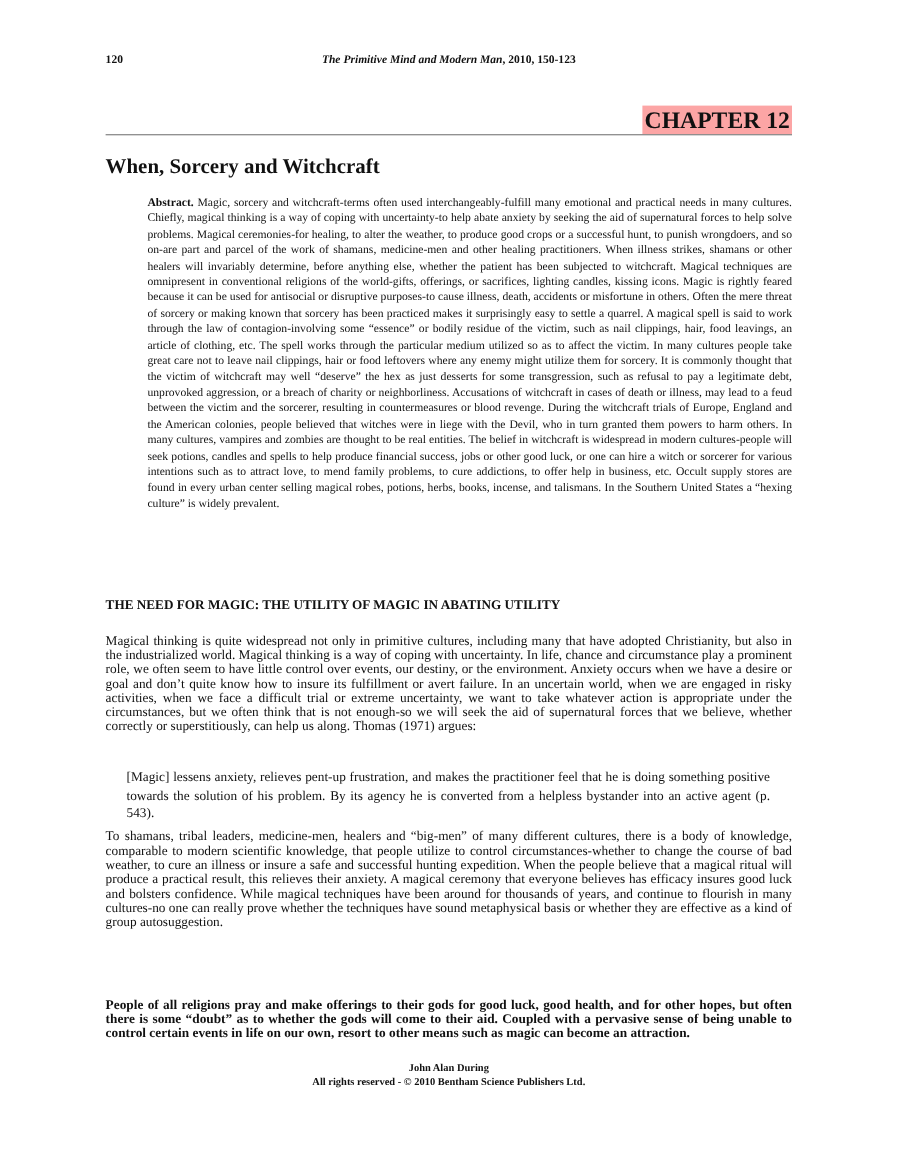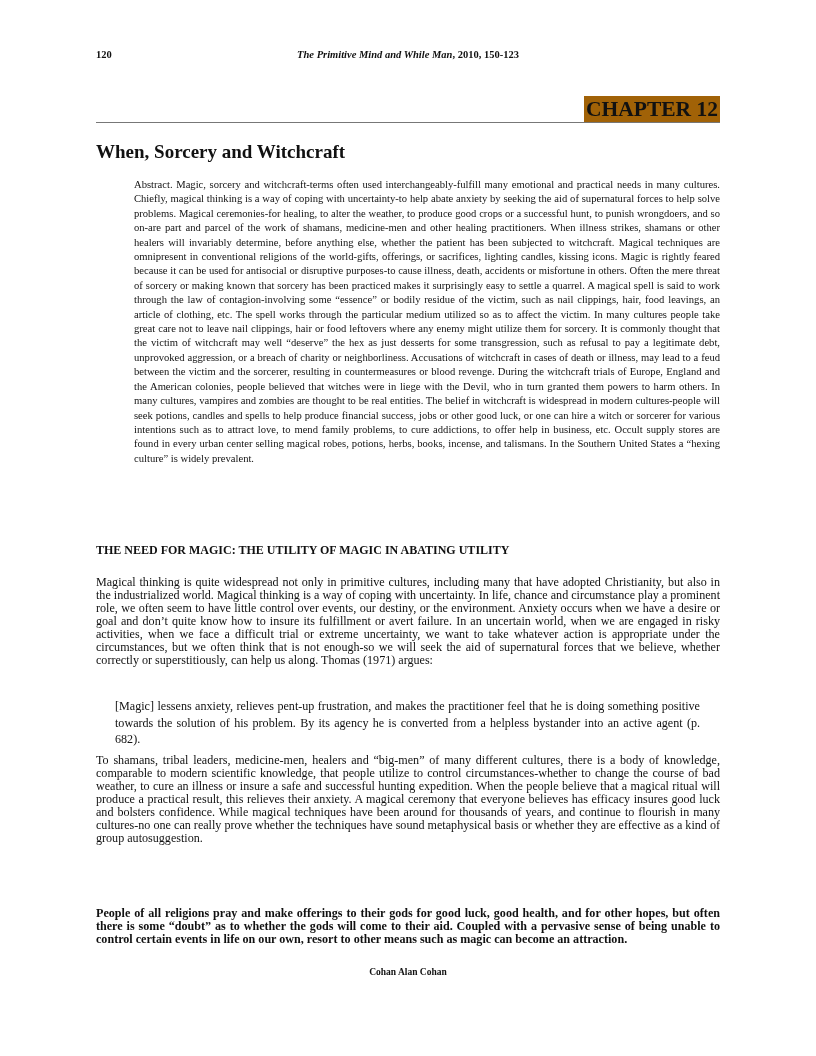--- a/index.html
+++ b/index.html
@@ -2,55 +2,56 @@
 <html><head>
 <meta charset="utf-8">
 <style>
   html, body { margin: 0; padding: 0; background: #ffffff; }
   body { width: 816px; height: 1056px; position: relative; overflow: hidden;
          font-family: "Liberation Serif", serif; color: #111; }
   .page { position: absolute; left: 96px; top: 0; width: 624px; }
   .running-head { position: absolute; top: 49px; left: 0; width: 624px; font-size: 10.5px; font-weight: bold; }
   .running-head .page-no { position: absolute; left: 0; }
   .running-head .journal { position: absolute; left: 0; width: 624px; text-align: center; font-style: italic; }
-  .chapter-box { position: absolute; top: 96px; right: 0; background: #a16207; font-size: 21.5px;
+  .chapter-box { position: absolute; top: 96px; right: 0; background: #fca5a5; font-size: 21.5px;
                  font-weight: bold; padding: 0 2px; line-height: 26px; }
   .rule { position: absolute; top: 122px; left: 0; width: 624px; height: 0; border-top: 1.5px solid #777; }
   .title { position: absolute; top: 141px; left: 0; font-size: 19px; font-weight: bold; }
   .abstract { position: absolute; top: 178px; left: 38px; width: 586px; font-size: 10.6px;
               line-height: 14.4px; text-align: justify; }
-  .abstract b { font-weight: normal; margin-top: 26px; }
+  .abstract b { font-weight: bold; margin-top: 26px; }
   .section-heading { position: absolute; top: 543px; left: 0; font-size: 12px; font-weight: bold; }
   .para { position: absolute; left: 0; width: 624px; font-size: 12.1px; line-height: 13px; text-align: justify; }
   .p1 { top: 576px; }
   .quote { position: absolute; top: 698px; left: 19px; width: 585px; font-size: 12.1px; line-height: 16.6px; text-align: justify; }
   .p2 { top: 754px; }
   .p3 { top: 907px; font-weight: bold; }
   .footer { position: absolute; top: 966px; left: 0; width: 624px; text-align: center; font-size: 9.5px;
             font-weight: bold; line-height: 12px; }
 </style>
 </head>
 <body>
 
 <div class="page">
   <div class="running-head">
     <span class="page-no">120</span>
-    <div class="journal"><span>The Primitive Mind and While Man</span><span style="font-style:normal">, 2010, 150-123</span></div>
+    <div class="journal"><span>The Primitive Mind and Modern Man</span><span style="font-style:normal">, 2010, 150-123</span></div>
   </div>
 
   <div class="chapter-box">CHAPTER 12</div>
   <div class="rule"></div>
 
   <div class="title">When, Sorcery and Witchcraft</div>
 
   <div class="abstract"><b>Abstract.</b><span> Magic, sorcery and witchcraft-terms often used interchangeably-fulfill many emotional and practical needs in many cultures. Chiefly, magical thinking is a way of coping with uncertainty-to help abate anxiety by seeking the aid of supernatural forces to help solve problems. Magical ceremonies-for healing, to alter the weather, to produce good crops or a successful hunt, to punish wrongdoers, and so on-are part and parcel of the work of shamans, medicine-men and other healing practitioners. When illness strikes, shamans or other healers will invariably determine, before anything else, whether the patient has been subjected to witchcraft. Magical techniques are omnipresent in conventional religions of the world-gifts, offerings, or sacrifices, lighting candles, kissing icons. Magic is rightly feared because it can be used for antisocial or disruptive purposes-to cause illness, death, accidents or misfortune in others. Often the mere threat of sorcery or making known that sorcery has been practiced makes it surprisingly easy to settle a quarrel. A magical spell is said to work through the law of contagion-involving some “essence” or bodily residue of the victim, such as nail clippings, hair, food leavings, an article of clothing, etc. The spell works through the particular medium utilized so as to affect the victim. In many cultures people take great care not to leave nail clippings, hair or food leftovers where any enemy might utilize them for sorcery. It is commonly thought that the victim of witchcraft may well “deserve” the hex as just desserts for some transgression, such as refusal to pay a legitimate debt, unprovoked aggression, or a breach of charity or neighborliness. Accusations of witchcraft in cases of death or illness, may lead to a feud between the victim and the sorcerer, resulting in countermeasures or blood revenge. During the witchcraft trials of Europe, England and the American colonies, people believed that witches were in liege with the Devil, who in turn granted them powers to harm others. In many cultures, vampires and zombies are thought to be real entities. The belief in witchcraft is widespread in modern cultures-people will seek potions, candles and spells to help produce financial success, jobs or other good luck, or one can hire a witch or sorcerer for various intentions such as to attract love, to mend family problems, to cure addictions, to offer help in business, etc. Occult supply stores are found in every urban center selling magical robes, potions, herbs, books, incense, and talismans. In the Southern United States a “hexing culture” is widely prevalent.</span></div>
 
   <div class="section-heading">THE NEED FOR MAGIC: THE UTILITY OF MAGIC IN ABATING UTILITY</div>
 
   <div class="para p1">Magical thinking is quite widespread not only in primitive cultures, including many that have adopted Christianity, but also in the industrialized world. Magical thinking is a way of coping with uncertainty. In life, chance and circumstance play a prominent role, we often seem to have little control over events, our destiny, or the environment. Anxiety occurs when we have a desire or goal and don’t quite know how to insure its fulfillment or avert failure. In an uncertain world, when we are engaged in risky activities, when we face a difficult trial or extreme uncertainty, we want to take whatever action is appropriate under the circumstances, but we often think that is not enough-so we will seek the aid of supernatural forces that we believe, whether correctly or superstitiously, can help us along. Thomas (1971) argues:</div>
-  <div class="quote">[Magic] lessens anxiety, relieves pent-up frustration, and makes the practitioner feel that he is doing something positive towards the solution of his problem. By its agency he is converted from a helpless bystander into an active agent (p. 682).</div>
+  <div class="quote">[Magic] lessens anxiety, relieves pent-up frustration, and makes the practitioner feel that he is doing something positive towards the solution of his problem. By its agency he is converted from a helpless bystander into an active agent (p. 543).</div>
   <div class="para p2">To shamans, tribal leaders, medicine-men, healers and “big-men” of many different cultures, there is a body of knowledge, comparable to modern scientific knowledge, that people utilize to control circumstances-whether to change the course of bad weather, to cure an illness or insure a safe and successful hunting expedition. When the people believe that a magical ritual will produce a practical result, this relieves their anxiety. A magical ceremony that everyone believes has efficacy insures good luck and bolsters confidence. While magical techniques have been around for thousands of years, and continue to flourish in many cultures-no one can really prove whether the techniques have sound metaphysical basis or whether they are effective as a kind of group autosuggestion.</div>
   <div class="para p3">People of all religions pray and make offerings to their gods for good luck, good health, and for other hopes, but often there is some “doubt” as to whether the gods will come to their aid. Coupled with a pervasive sense of being unable to control certain events in life on our own, resort to other means such as magic can become an attraction.</div>
 
   <div class="footer">
-    <div>Cohan Alan Cohan</div>
+    <div>John Alan During</div>
+    <div>All rights reserved - © 2010 Bentham Science Publishers Ltd.</div>
   </div>
 </div>
 
 </body></html>

